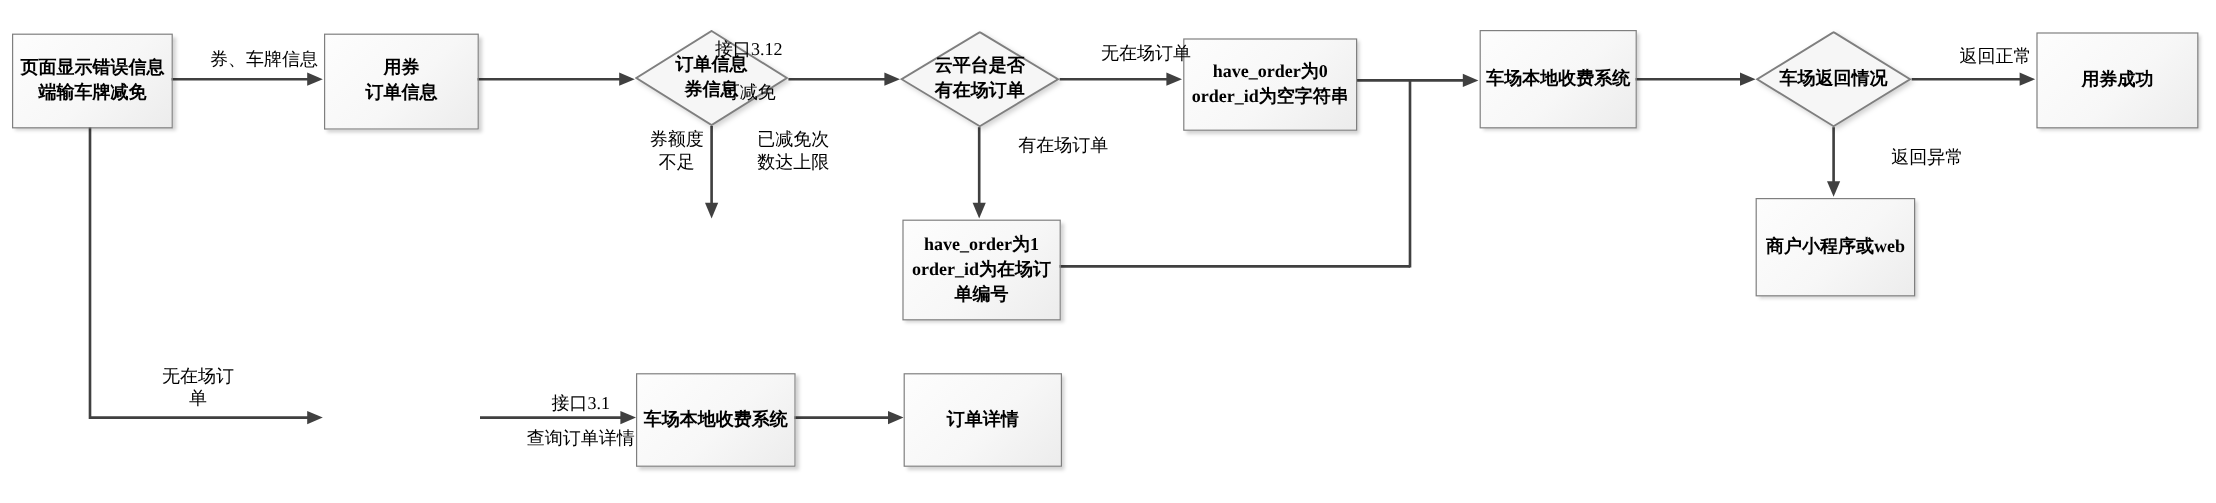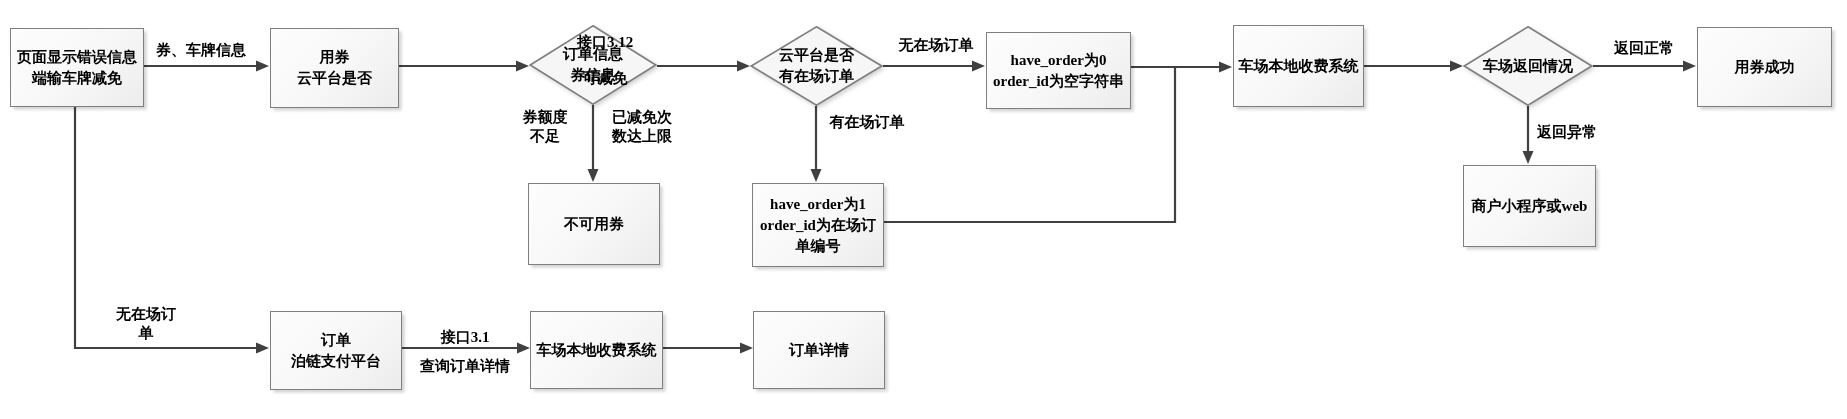--- a/index.html
+++ b/index.html
@@ -44,22 +44,22 @@
   }
   .node-label{
     position:relative;z-index:3;
     white-space:pre-line;
     font-size:15px;font-weight:bold;color:var(--text);
     line-height:21px;
   }
   .edge-label{
     position:absolute;z-index:4;
     white-space:pre-line;
-    font-size:15px;font-weight:bold;color:var(--text);
-    line-height:19px;text-align:center;
+    font-size:15px;font-weight:normal;color:var(--text);
+    line-height:19px;text-align:center;padding-left:19px;
   }
 </style>
 </head>
 <body>
 
 <div id="canvas">
 
   <svg class="connectors" width="1847" height="419" viewBox="0 0 1847 419">
 
     <line x1="142" y1="66" x2="257" y2="66"></line>
@@ -104,21 +104,21 @@
     <polygon points="753,348 740,342.5 740,353.5"></polygon>
   </svg>
 
   <div class="node box" style="left:10px;top:28px;width:132px;height:77px">
     <span class="node-label">页面显示错误信息
 端输车牌减免</span>
   </div>
 
   <div class="node box" style="left:270px;top:28px;width:127px;height:78px">
     <span class="node-label">用券
-云平台是否</span>
+订单信息</span>
   </div>
 
   <div class="node diamond" style="left:529px;top:25px;width:128px;height:80px">
     <svg class="diamond-shape" viewBox="0 0 100 100" preserveAspectRatio="none">
       <polygon points="50,1 99,50 50,99 1,50"></polygon>
     </svg>
     <span class="node-label">订单信息
 券信息</span>
   </div>
 
@@ -143,38 +143,31 @@
     <span class="node-label">用券成功</span>
   </div>
 
   <div class="node diamond" style="left:1463px;top:26px;width:130px;height:80px">
     <svg class="diamond-shape" viewBox="0 0 100 100" preserveAspectRatio="none">
       <polygon points="50,1 99,50 50,99 1,50"></polygon>
     </svg>
     <span class="node-label">车场返回情况</span>
   </div>
 
-  <div class="node box" style="left:528px;top:183px;width:130px;height:80px">
-    <span class="node-label">不可用券</span>
-  </div>
 
   <div class="node box" style="left:752px;top:183px;width:130px;height:82px">
     <span class="node-label">have_order为1
 order_id为在场订
 单编号</span>
   </div>
 
   <div class="node box" style="left:1463px;top:165px;width:131px;height:80px">
     <span class="node-label">商户小程序或web</span>
   </div>
 
-  <div class="node box" style="left:270px;top:311px;width:130px;height:77px">
-    <span class="node-label">订单
-泊链支付平台</span>
-  </div>
 
   <div class="node box" style="left:530px;top:311px;width:131px;height:76px">
     <span class="node-label">车场本地收费系统</span>
   </div>
 
   <div class="node box" style="left:753px;top:311px;width:130px;height:76px">
     <span class="node-label">订单详情</span>
   </div>
 
   <div class="edge-label" style="left:145px;top:41px;width:112px">券、车牌信息</div>
@@ -188,21 +181,21 @@
   <div class="edge-label" style="left:505px;top:108px;width:80px">券额度
 不足</div>
 
   <div class="edge-label" style="left:600px;top:108px;width:84px">已减免次
 数达上限</div>
 
   <div class="edge-label" style="left:826px;top:113px;width:82px">有在场订单</div>
 
   <div class="edge-label" style="left:1600px;top:39px;width:88px">返回正常</div>
 
-  <div class="edge-label" style="left:1537px;top:123px;width:80px;text-align:left">返回异常</div>
+  <div class="edge-label" style="left:1537px;top:123px;width:80px;text-align:right">返回异常</div>
 
   <div class="edge-label" style="left:113px;top:305px;width:66px">无在场订单</div>
 
   <div class="edge-label" style="left:420px;top:328px;width:90px">接口3.1</div>
 
   <div class="edge-label" style="left:413px;top:357px;width:104px">查询订单详情</div>
 
 </div>
 
 </body></html>

